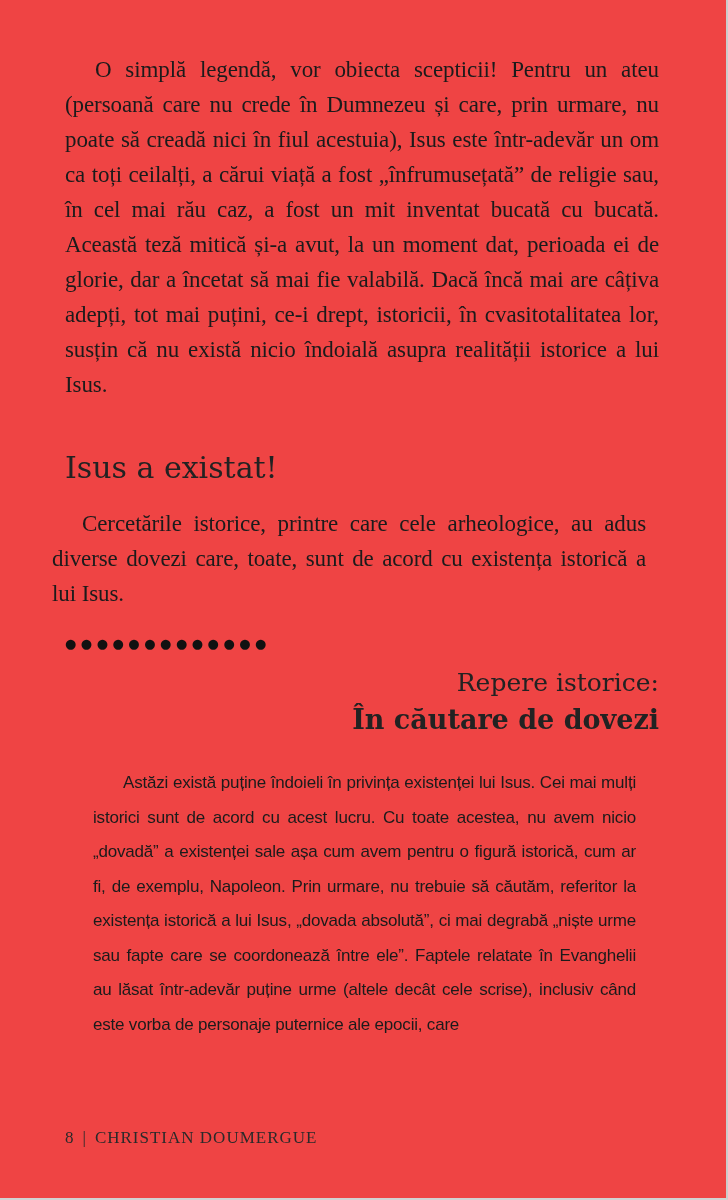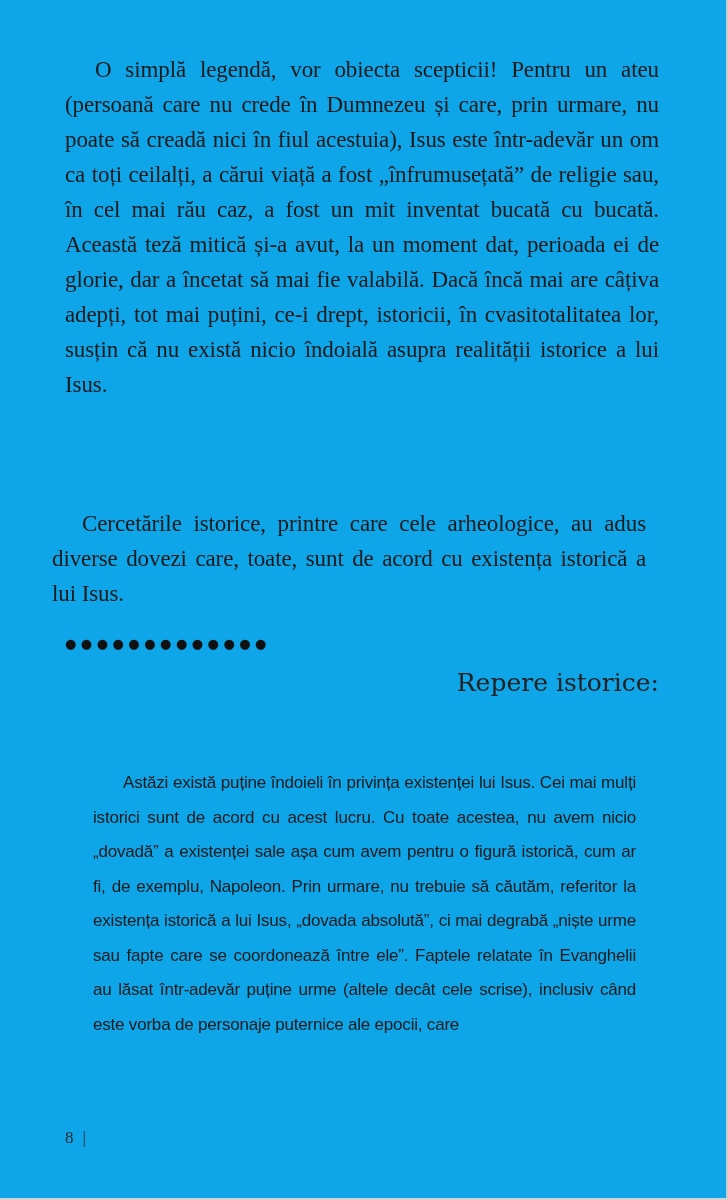--- a/index.html
+++ b/index.html
@@ -4,21 +4,21 @@
 <style>
   html, body {
     margin: 0;
     padding: 0;
     background: #ffffff;
   }
   .page {
     position: relative;
     width: 728px;
     height: 1200px;
-    background: #0ea5e9;
+    background: #ef4444;
     box-sizing: border-box;
     border-right: 2px solid #cccccc;
     border-bottom: 2px solid #d2d2d2;
     overflow: hidden;
   }
   .serif-par {
     font-family: "Liberation Serif", serif;
     font-size: 23px;
     line-height: 35px;
     text-align: justify;
@@ -111,29 +111,32 @@
     letter-spacing: 1px;
   }
 </style>
 </head>
 <body>
 
 <div class="page">
 
   <p class="serif-par intro-paragraph">O simplă legendă, vor obiecta scepticii! Pentru un ateu (persoană care nu crede în Dumnezeu și care, prin urmare, nu poate să creadă nici în fiul acestuia), Isus este într-adevăr un om ca toți ceilalți, a cărui viață a fost „înfrumusețată” de religie sau, în cel mai rău caz, a fost un mit inventat bucată cu bucată. Această teză mitică și-a avut, la un moment dat, perioada ei de glorie, dar a încetat să mai fie valabilă. Dacă încă mai are câțiva adepți, tot mai puțini, ce-i drept, istoricii, în cvasitotalitatea lor, susțin că nu există nicio îndoială asupra realității istorice a lui Isus.</p>
 
+  <h2 class="section-heading">Isus a existat!</h2>
 
   <p class="serif-par section-paragraph">Cercetările istorice, printre care cele arheologice, au adus diverse dovezi care, toate, sunt de acord cu existența istorică a lui Isus.</p>
 
   <div class="dotted-separator">●●●●●●●●●●●●●</div>
 
   <div class="chapter-title">
     <div class="chapter-title-line1">Repere istorice:</div>
+    <div class="chapter-title-line2">În căutare de dovezi</div>
   </div>
 
   <p class="chapter-paragraph">Astăzi există puține îndoieli în privința existenței lui Isus. Cei mai mulți istorici sunt de acord cu acest lucru. Cu toate acestea, nu avem nicio „dovadă” a existenței sale așa cum avem pentru o figură istorică, cum ar fi, de exemplu, Napoleon. Prin urmare, nu trebuie să căutăm, referitor la existența istorică a lui Isus, „dovada absolută”, ci mai degrabă „niște urme sau fapte care se coordonează între ele”. Faptele relatate în Evanghelii au lăsat într-adevăr puține urme (altele decât cele scrise), inclusiv când este vorba de personaje puternice ale epocii, care</p>
 
   <div class="page-footer">
     <span class="page-number">8</span>
     <span class="footer-divider">|</span>
+    <span class="author-name">CHRISTIAN DOUMERGUE</span>
   </div>
 
 </div>
 
 </body></html>

